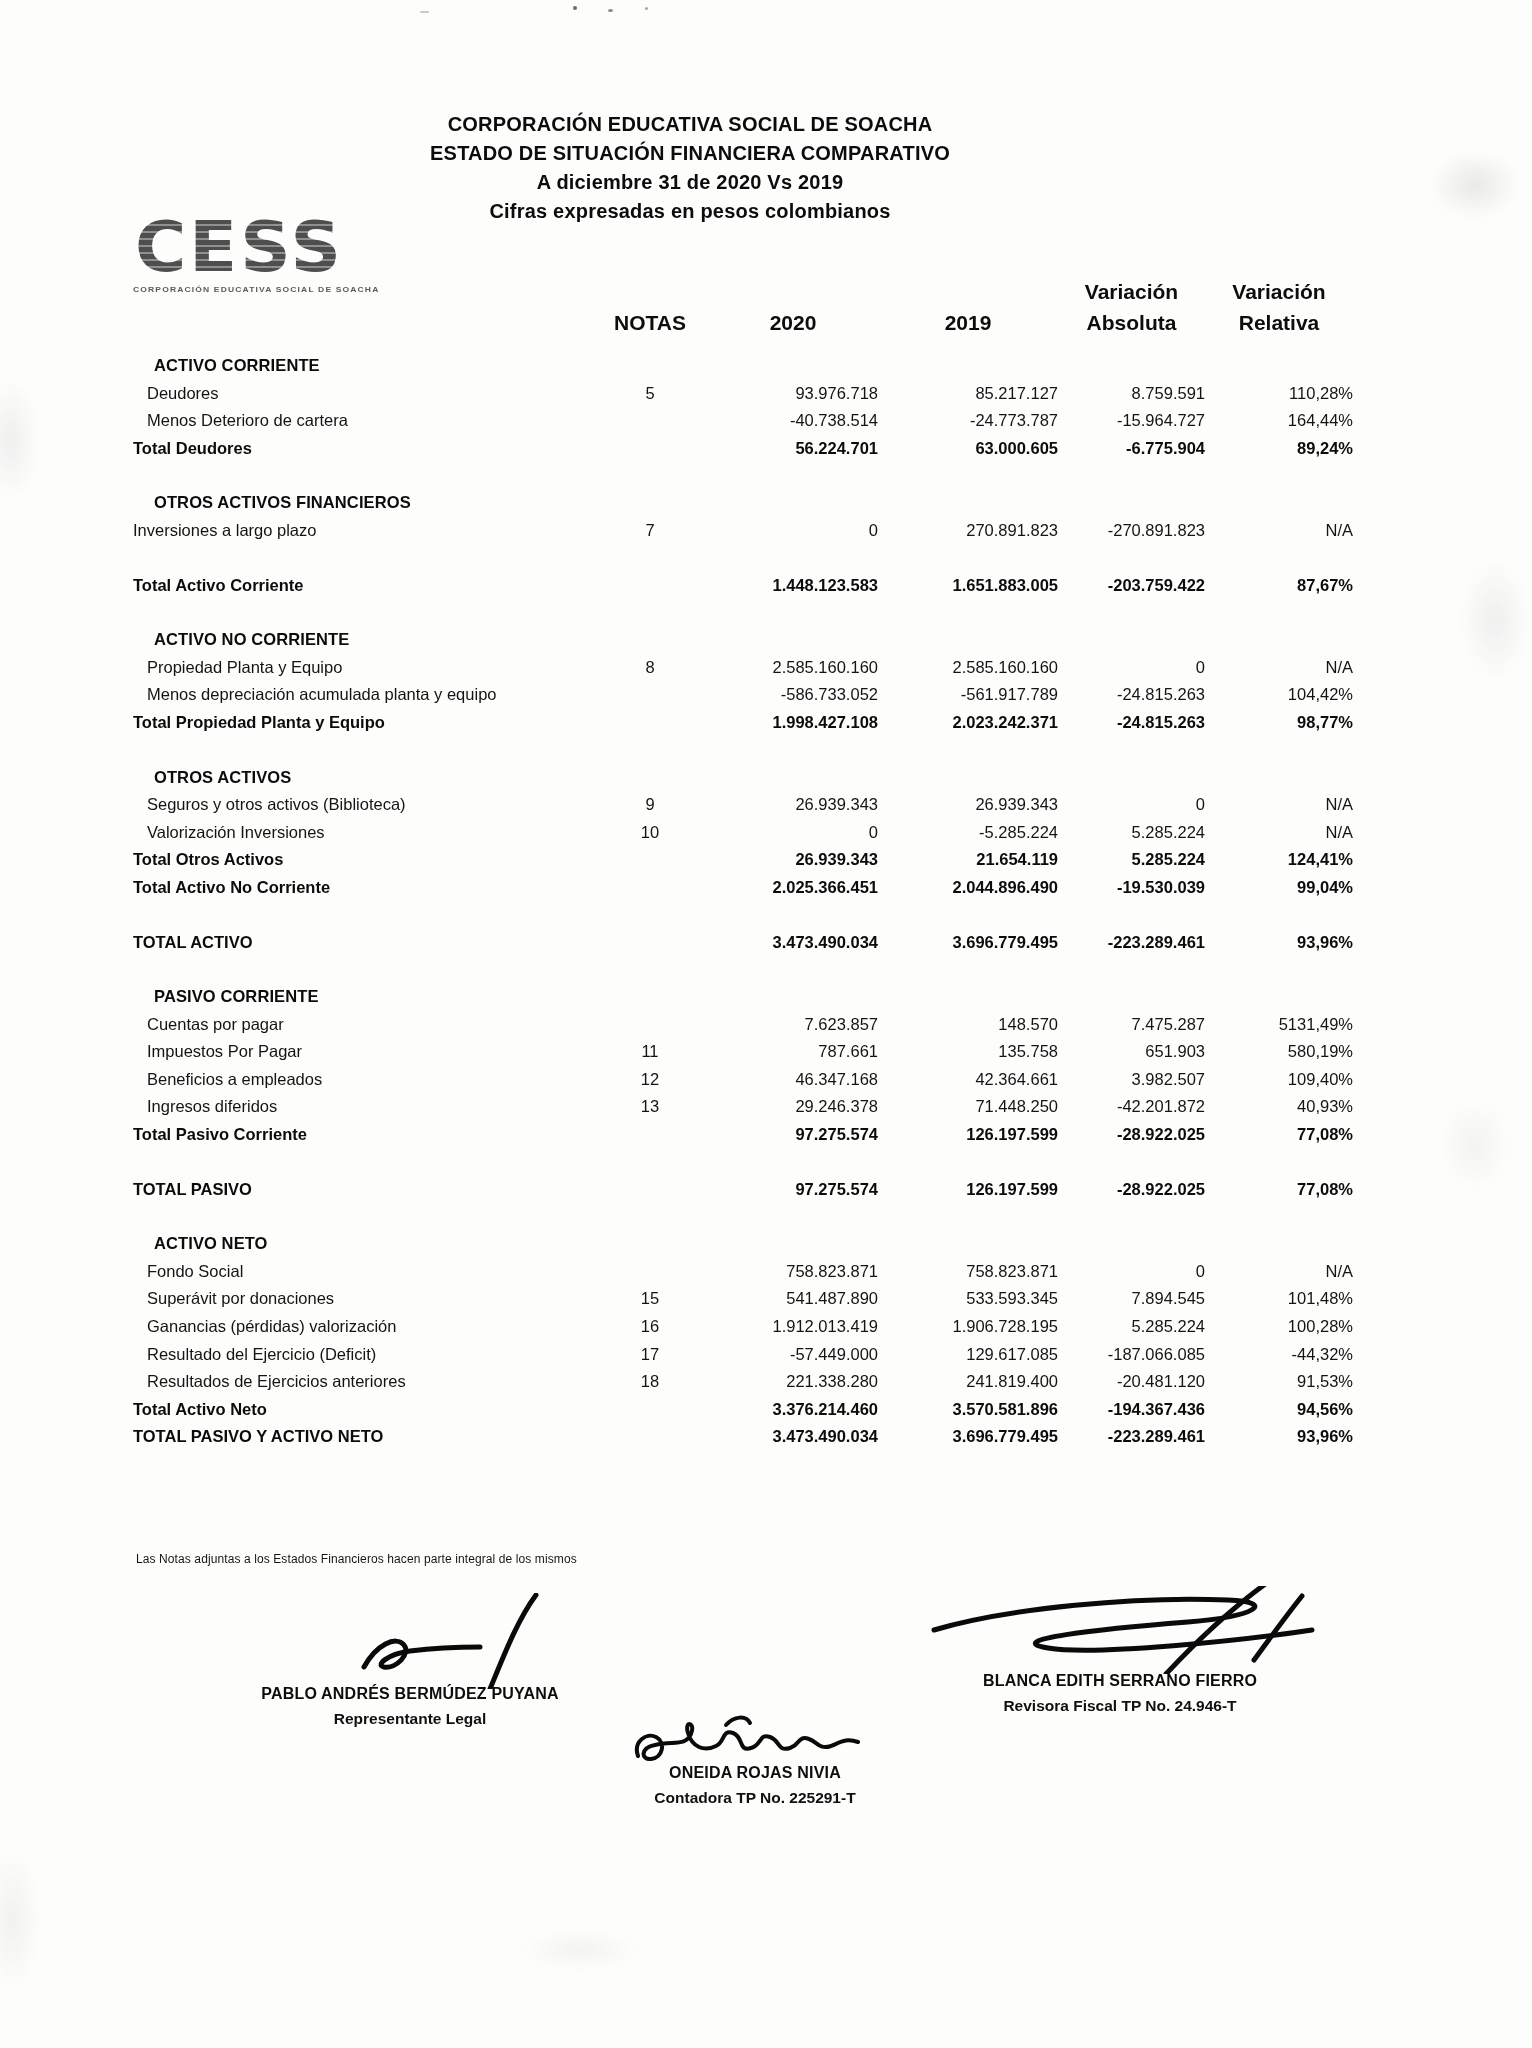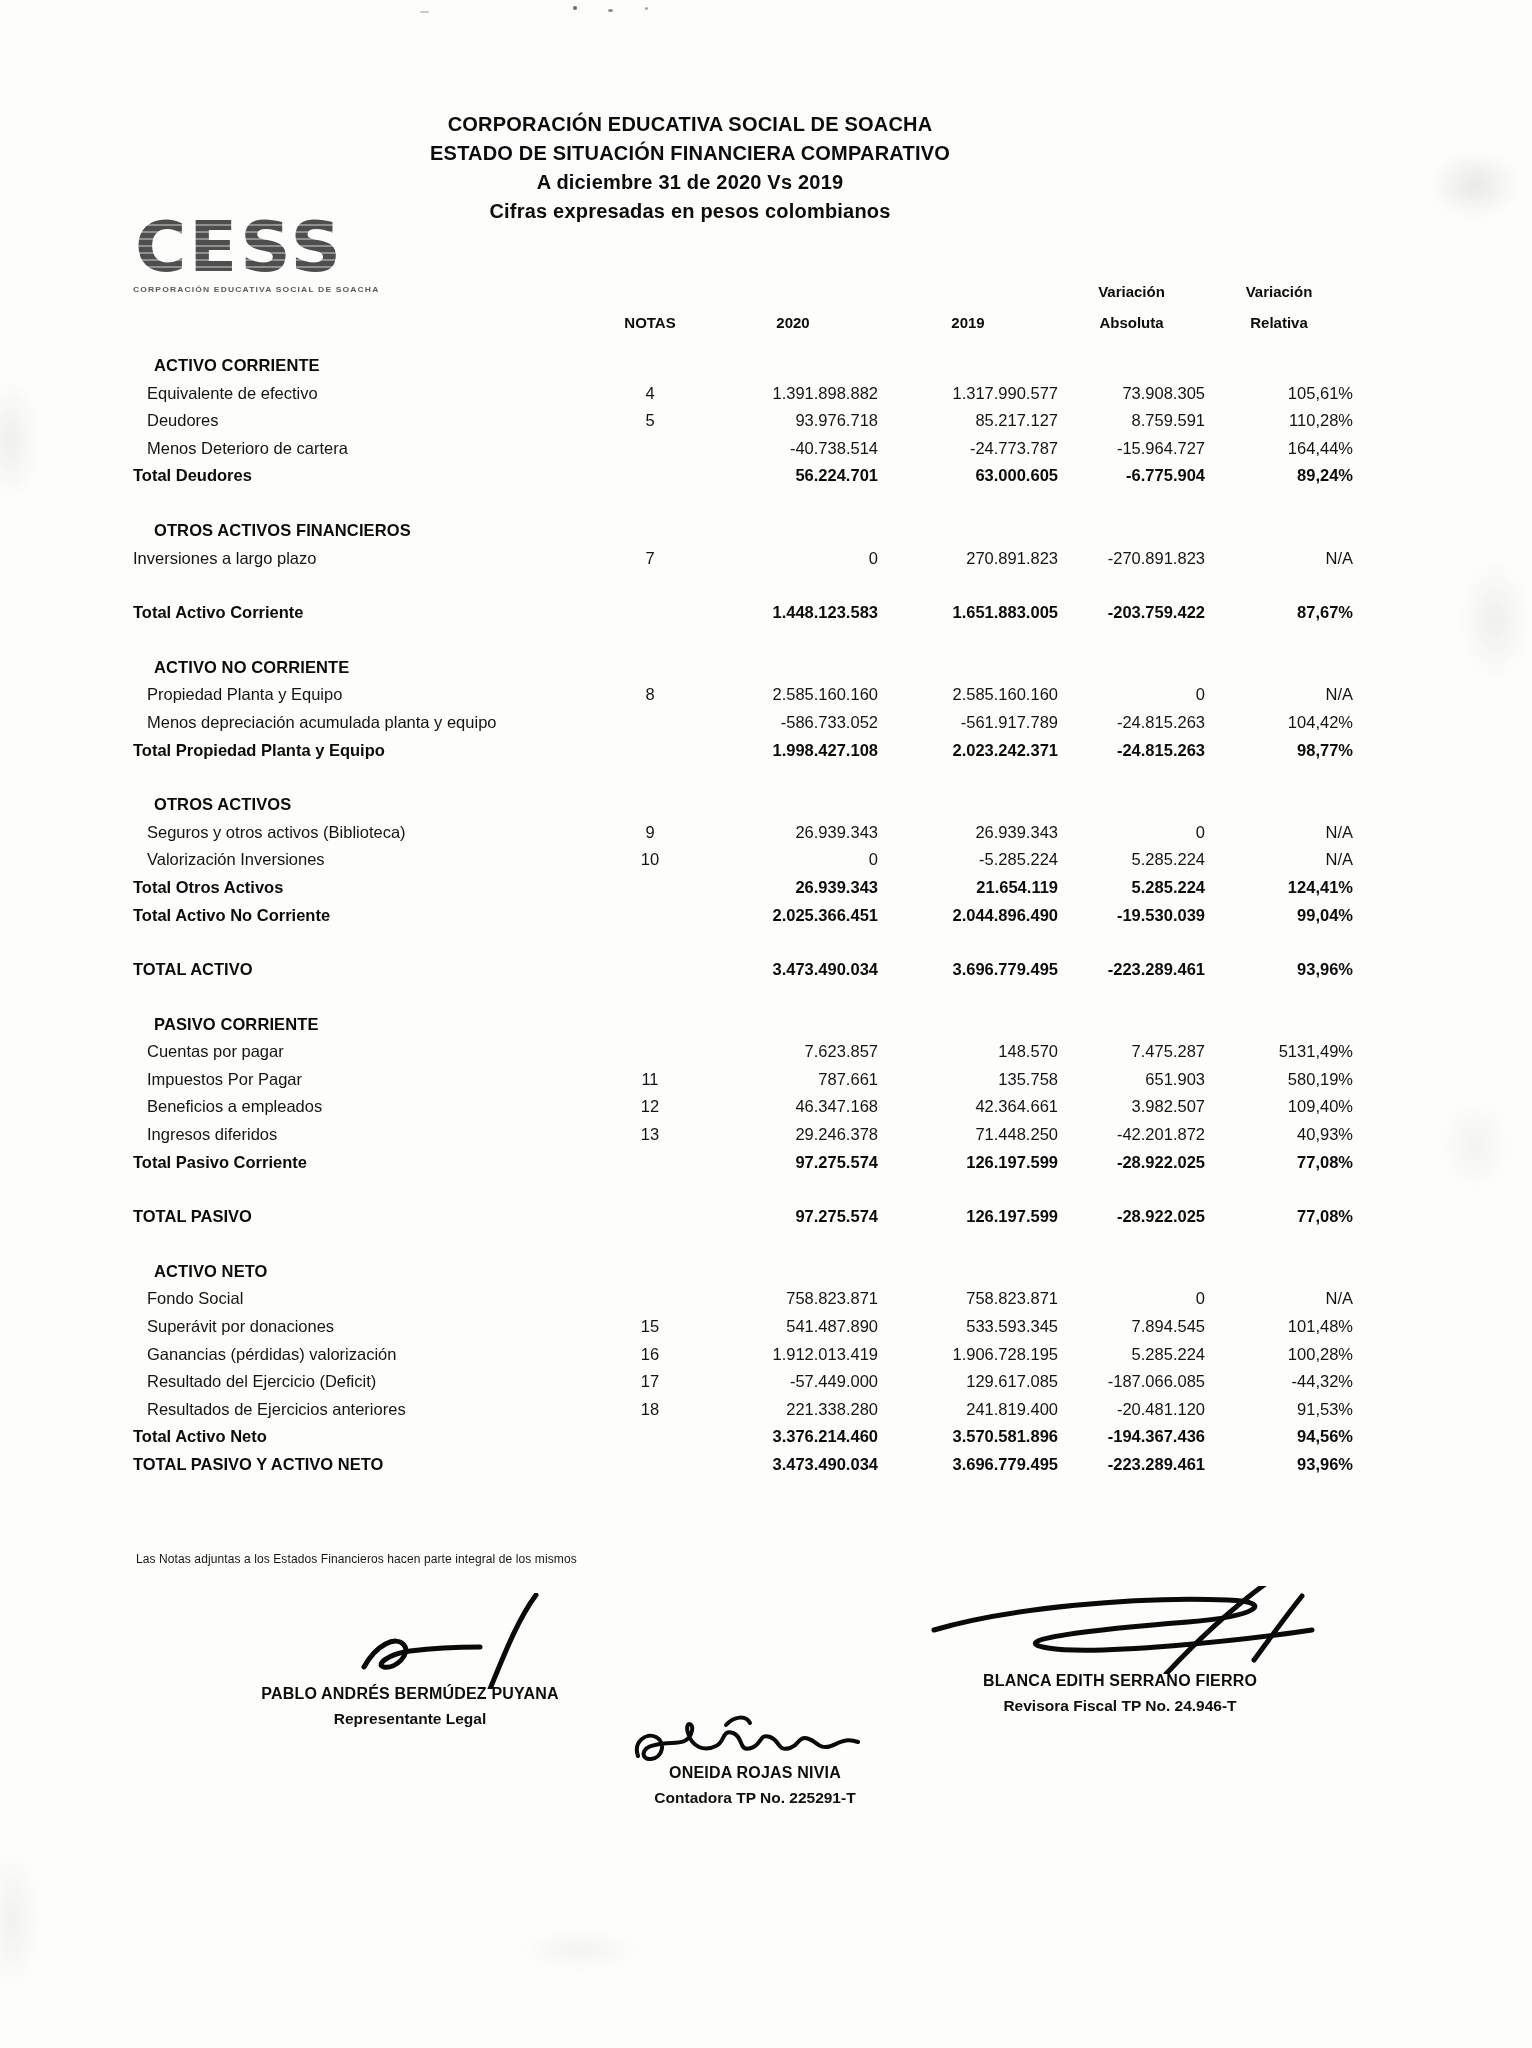--- a/index.html
+++ b/index.html
@@ -18,21 +18,21 @@
   .logo svg{display:block;}
   .logo-caption{font-size:8.5px;letter-spacing:1.15px;color:#5a5a5a;margin-top:1px;
     white-space:nowrap;font-weight:700;transform:scaleY(.92);}
   
   .doc-title{position:absolute;left:270px;top:110px;width:840px;text-align:center;
     font-weight:700;font-size:20px;line-height:29px;letter-spacing:.2px;color:#0c0c0c;}
   
   .fin-table{position:absolute;left:133px;top:276px;width:1220px;font-size:16.5px;color:#141414;}
   .thead{display:grid;grid-template-columns:437px 160px 148px 180px 147px 148px;margin-bottom:14px;}
   .hc{display:flex;flex-direction:column;justify-content:flex-end;text-align:center;
-    font-weight:700;font-size:15px;line-height:31px;color:#0d0d0d;}
+    font-weight:700;font-size:21px;line-height:31px;color:#0d0d0d;}
   .hc.pad2020{padding-right:22px;}
   .trow{display:grid;grid-template-columns:437px 160px 148px 180px 147px 148px;
     height:27.6px;line-height:27.6px;align-items:baseline;}
   .gap{height:27px;}
   .c-label{white-space:nowrap;}
   .c-nota{text-align:center;}
   .c-num{text-align:right;white-space:nowrap;}
   .trow.item .c-label{padding-left:14px;font-weight:400;}
   .trow.item.flush .c-label{padding-left:0;}
   .trow.item .c-num,.trow.item .c-nota{font-weight:400;}
@@ -105,28 +105,20 @@
   <div>
       <div class="trow section">
         <div class="c-label">ACTIVO CORRIENTE</div>
         <div class="c-nota"></div>
         <div class="c-num"></div>
         <div class="c-num"></div>
         <div class="c-num"></div>
         <div class="c-num"></div>
       </div>
       <div class="trow item">
-        <div class="c-label">Equivalente de efectivo</div>
-        <div class="c-nota">4</div>
-        <div class="c-num">1.391.898.882</div>
-        <div class="c-num">1.317.990.577</div>
-        <div class="c-num">73.908.305</div>
-        <div class="c-num">105,61%</div>
-      </div>
-      <div class="trow item">
         <div class="c-label">Deudores</div>
         <div class="c-nota">5</div>
         <div class="c-num">93.976.718</div>
         <div class="c-num">85.217.127</div>
         <div class="c-num">8.759.591</div>
         <div class="c-num">110,28%</div>
       </div>
       <div class="trow item">
         <div class="c-label">Menos Deterioro de cartera</div>
         <div class="c-nota"></div>

